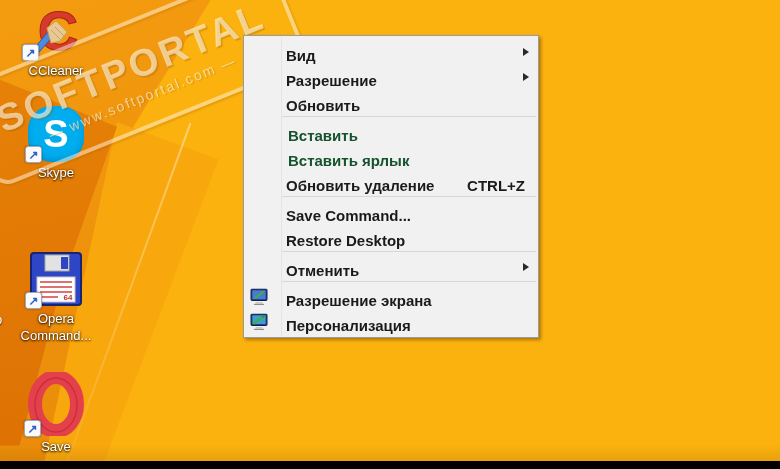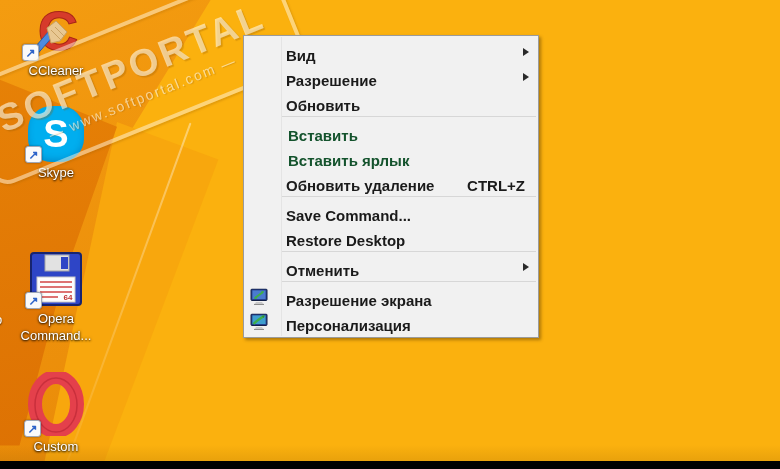--- a/index.html
+++ b/index.html
@@ -136,21 +136,21 @@
   </div>
 
   <div class="dicon" style="top:372px">
     <div class="art" style="height:64px">
       <svg width="58" height="64" viewBox="0 0 58 64">
         <ellipse cx="29" cy="32" rx="21" ry="27" fill="none" stroke="#E4404B" stroke-width="14"></ellipse>
         <ellipse cx="29" cy="32" rx="21" ry="27" fill="none" stroke="#C92F3C" stroke-width="1.5" transform="translate(0,1)"></ellipse>
       </svg>
       <span class="badge">↗</span>
     </div>
-    <div class="dlabel">Custom</div>
+    <div class="dlabel">Save</div>
   </div>
 
   <div class="edge-fragment">o</div>
 
   <div class="wm">
     <div class="brand">
       <span>SOFTPORTAL</span>
       
     </div>
     <div class="url">—  www.softportal.com  —</div>

